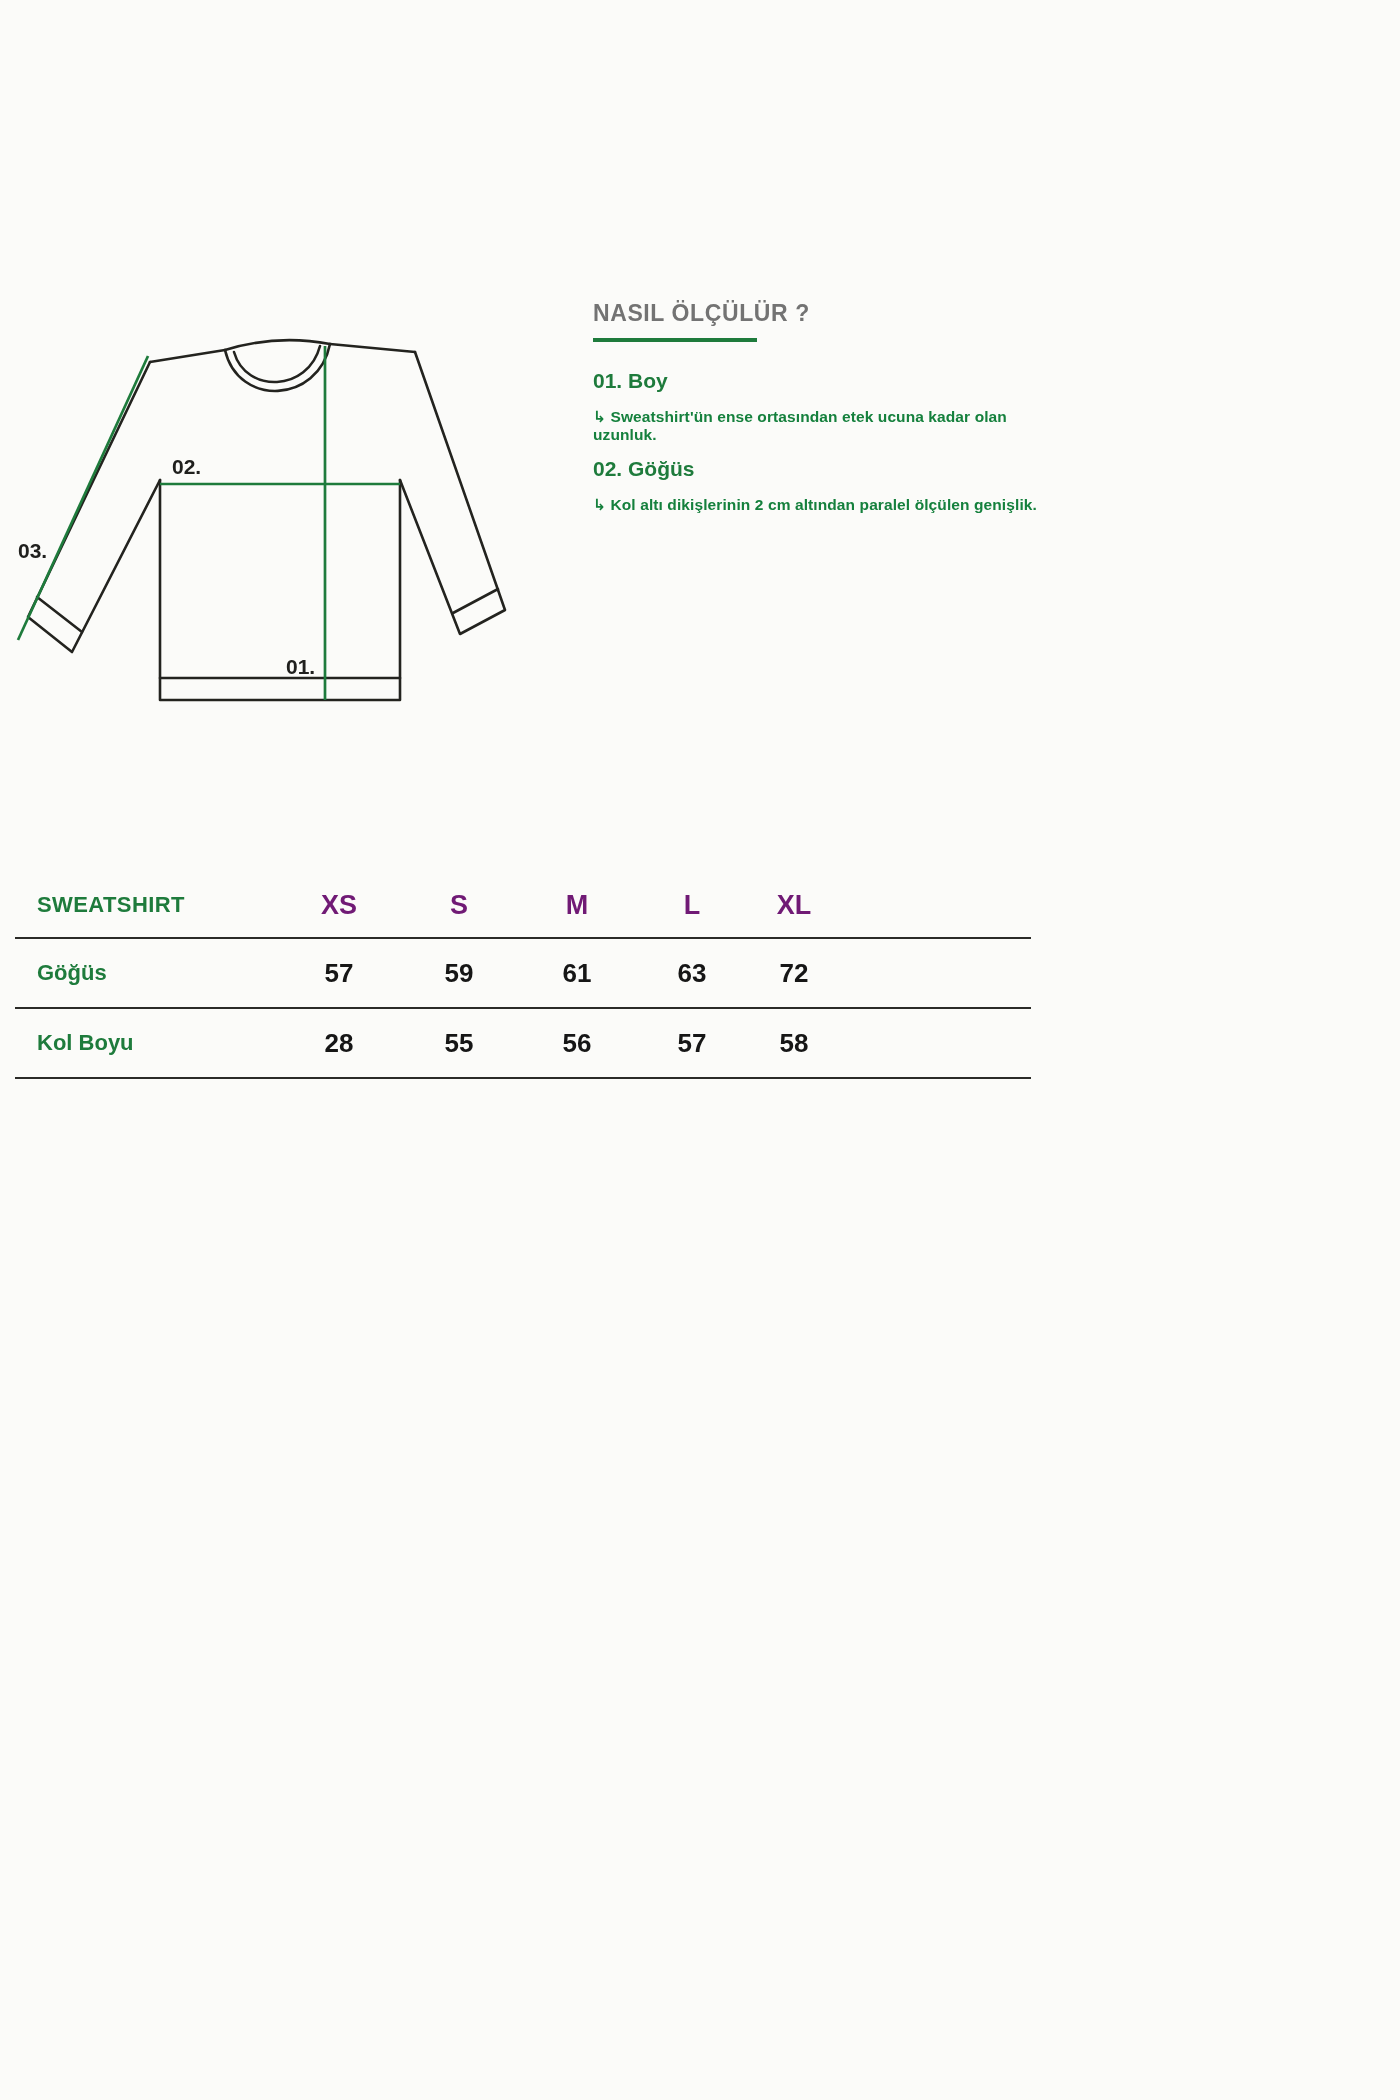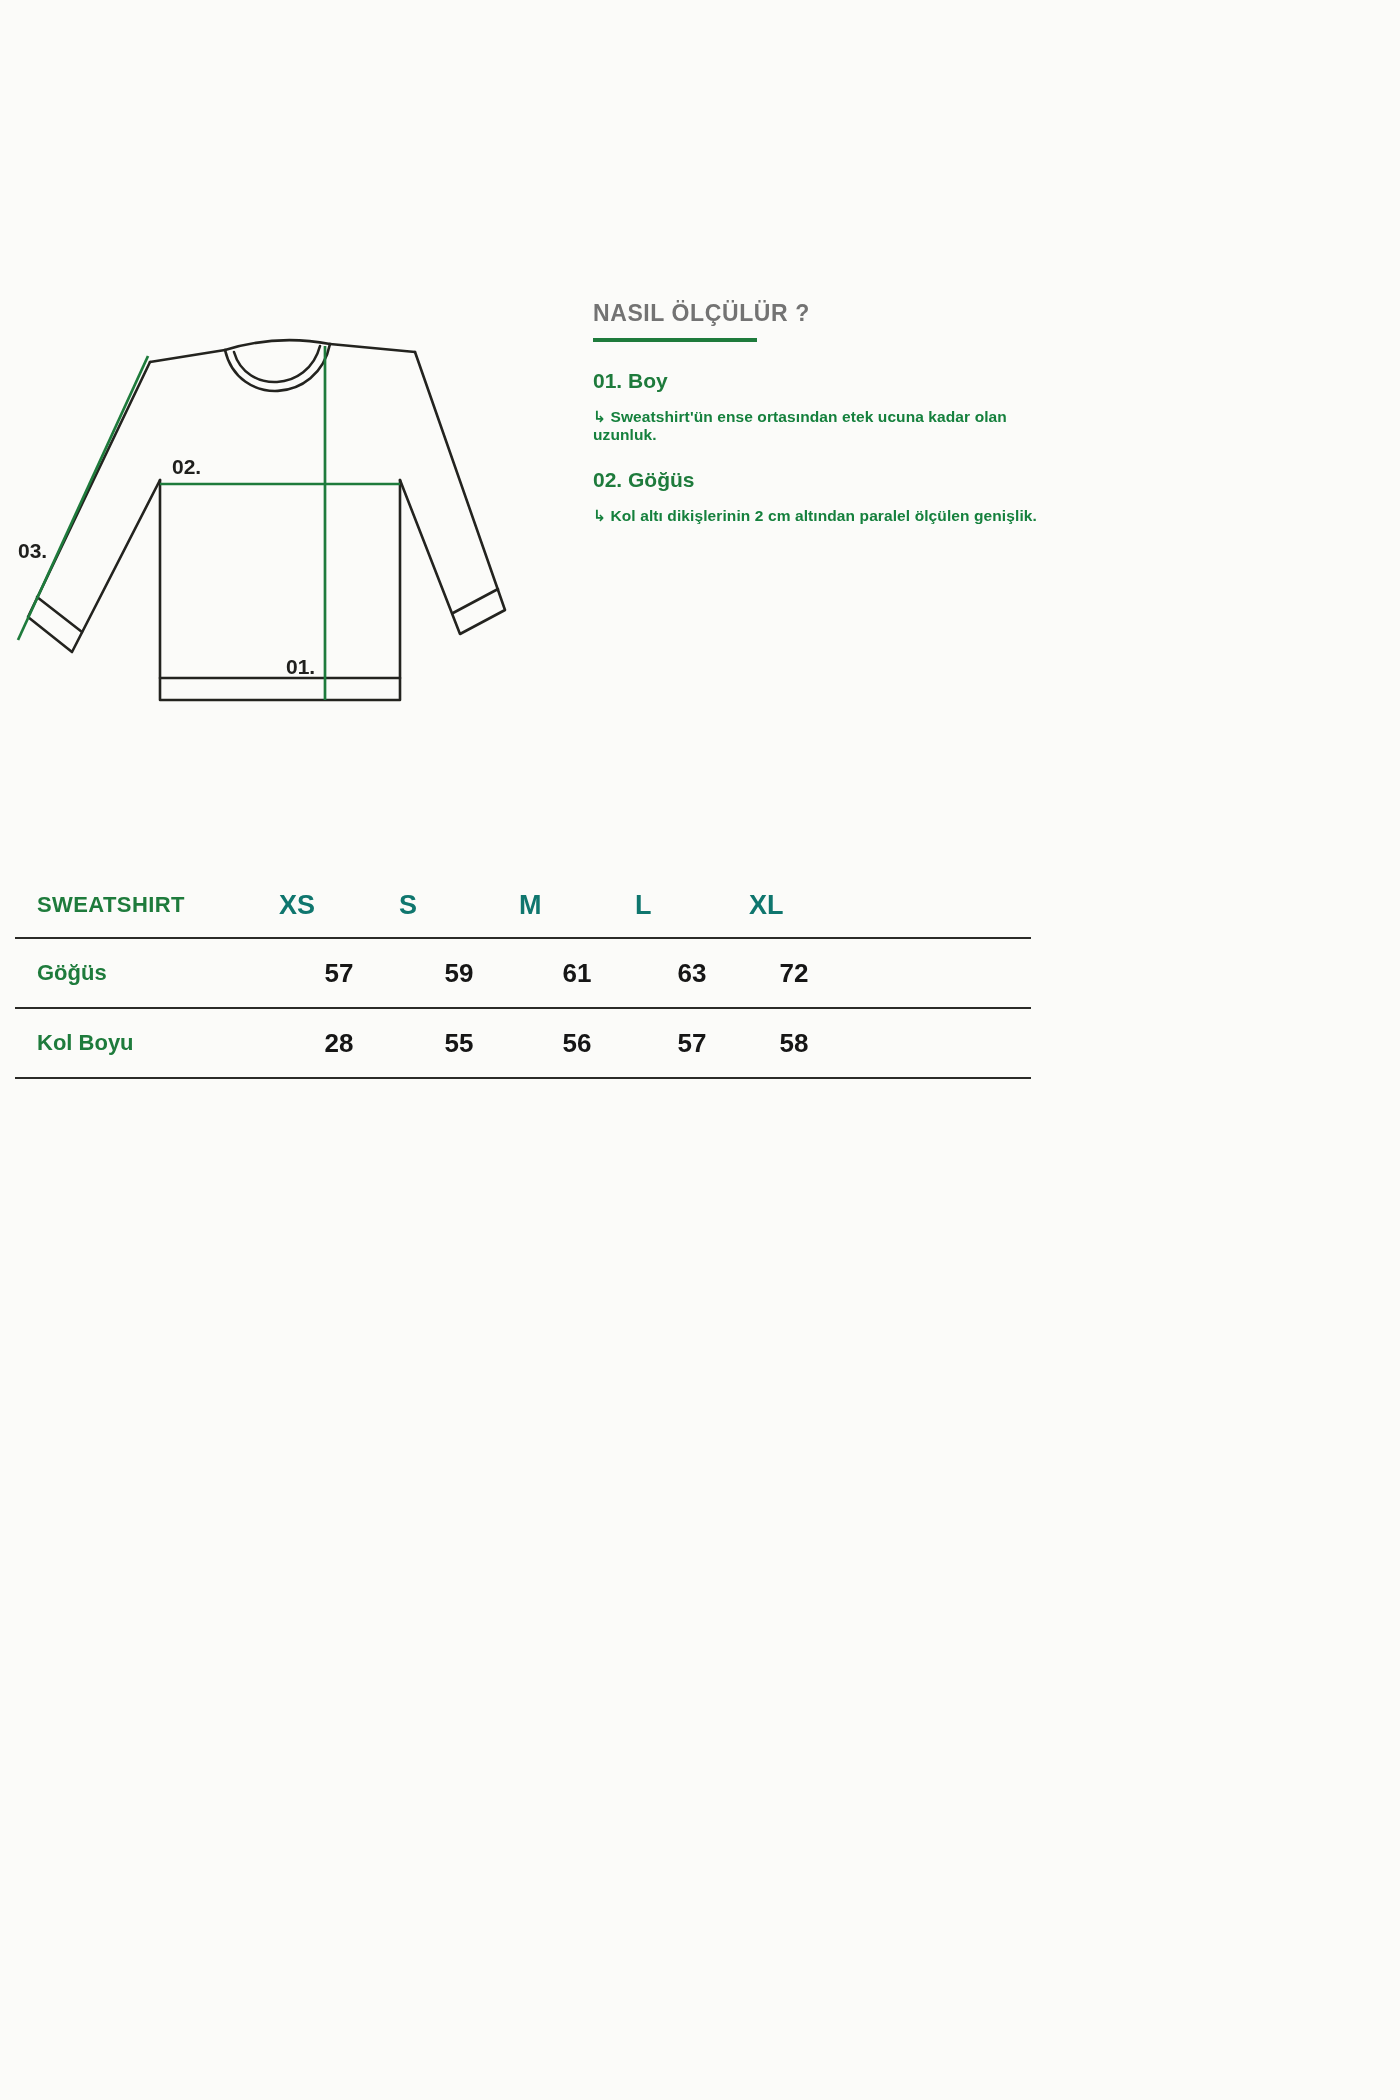--- a/index.html
+++ b/index.html
@@ -19,37 +19,37 @@
   .green { fill: none; stroke: #1e7b3c; stroke-width: 2.7; stroke-linecap: butt; }
   .diagram text {
     font-family: "Liberation Sans", "DejaVu Sans", sans-serif;
     font-size: 21px; font-weight: 600; fill: #20201e;
   }
 
   
   .guide { position: absolute; left: 593px; top: 300px; width: 460px; }
   .guide-title { font-size: 23px; font-weight: 700; color: #737373; letter-spacing: 0.6px; }
   .guide-rule  { width: 164px; height: 4px; background: #1e7b3c; margin-top: 11px; }
-  .measure-item { margin-top: 24px; }
+  .measure-item { margin-top: 13px; }
   .measure-item.first { margin-top: 27px; }
   .mi-label { font-size: 21px; font-weight: 700; color: #1e7b3c; }
   .mi-desc  { font-size: 15.5px; font-weight: 600; color: #15803d; margin-top: 15px; letter-spacing: 0.1px; }
 
   
   .size-table { position: absolute; left: 15px; top: 873px; width: 1016px; }
   .t-row {
     display: grid;
     grid-template-columns: 264px 120px 120px 116px 114px 90px;
     align-items: center;
     border-bottom: 2.5px solid #2b2b28;
   }
   .t-row.header { height: 64px; }
   .t-row.data   { height: 68px; }
   .cell-product { font-size: 22px; font-weight: 700; color: #1e7b3c; padding-left: 22px; letter-spacing: 0.4px; }
-  .cell-size    { font-size: 27px; font-weight: 700; color: #0f766e; }
+  .cell-size    { font-size: 27px; font-weight: 700; color: #701a75; text-align: center; }
   .cell-label   { font-size: 22px; font-weight: 600; color: #1e7b3c; padding-left: 22px; }
   .cell-value   { font-size: 26px; font-weight: 600; color: #161616; text-align: center; }
 </style>
 </head>
 <body>
 
 <div class="canvas">
 
   <svg class="diagram" width="545" height="400" viewBox="0 0 545 400">
     <g>

